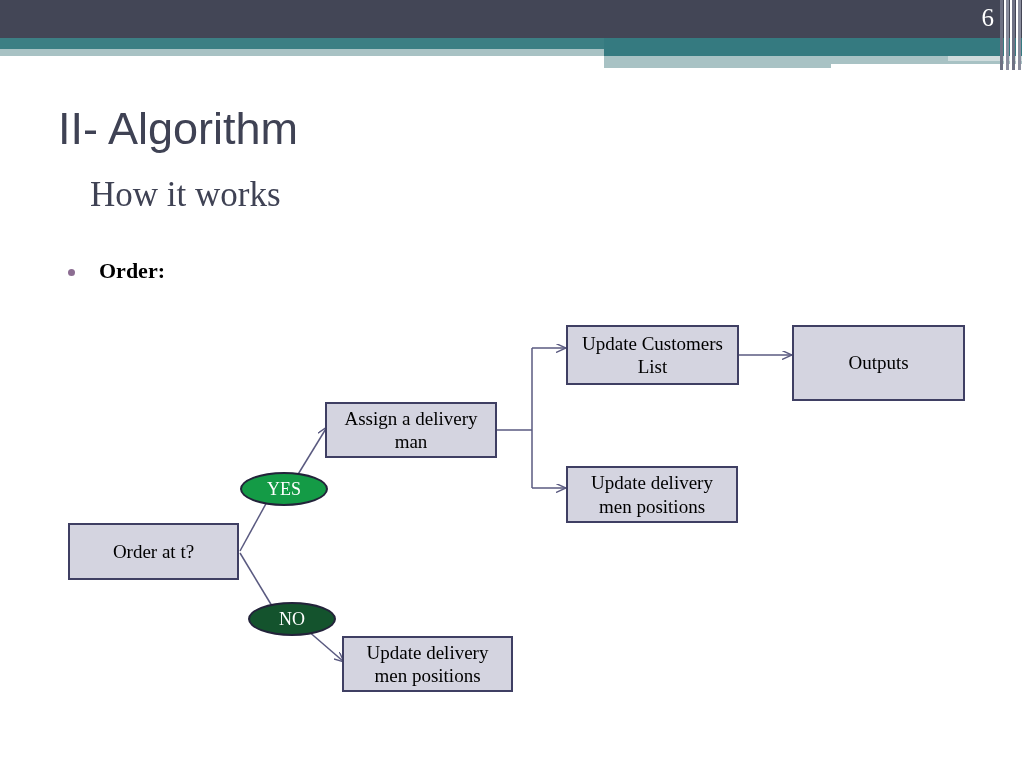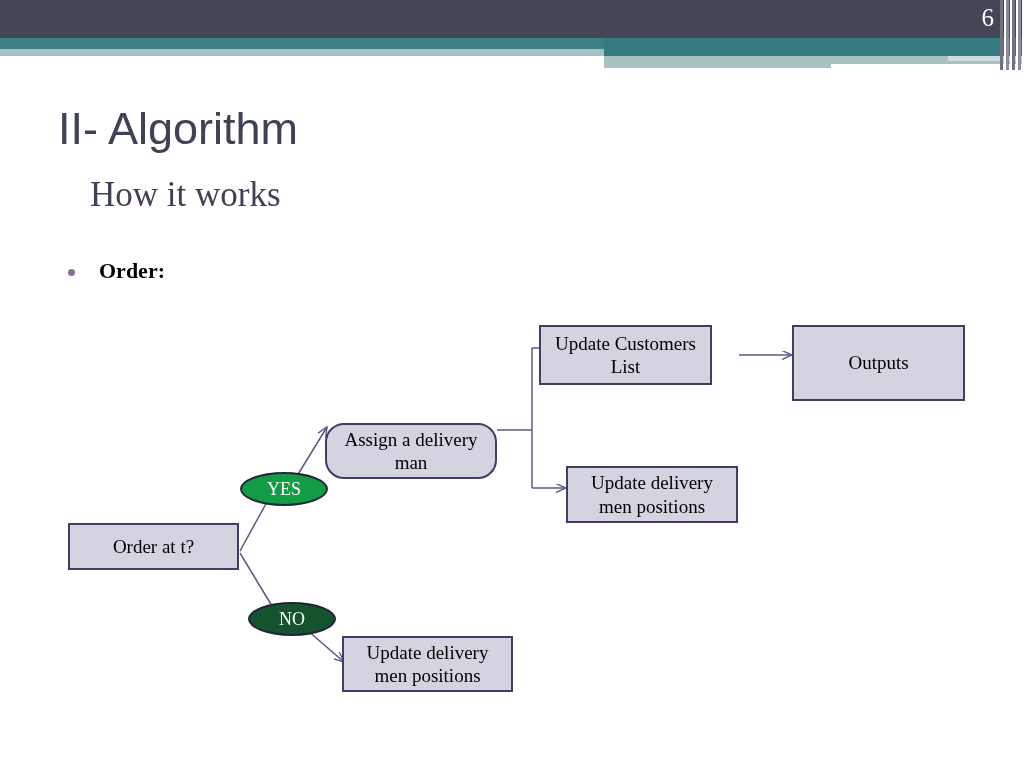--- a/index.html
+++ b/index.html
@@ -235,25 +235,25 @@
 
     <line x1="532" y1="348" x2="532" y2="488" stroke="#5a5a80" stroke-width="1.5"></line>
 
     <line x1="532" y1="348" x2="566" y2="348" stroke="#5a5a80" stroke-width="1.5" marker-end="url(#arw)"></line>
 
     <line x1="532" y1="488" x2="566" y2="488" stroke="#5a5a80" stroke-width="1.5" marker-end="url(#arw)"></line>
 
     <line x1="739" y1="355" x2="792" y2="355" stroke="#5a5a80" stroke-width="1.5" marker-end="url(#arw)"></line>
   </svg>
 
-  <div class="node" style="left:68px;  top:523px; width:171px; height:47px;">Order at t?</div>
-
-  <div class="node" style="left:325px; top:423px; width:172px; height:56px;border-radius:19px;">Assign a delivery man</div>
-
-  <div class="node" style="left:539px; top:325px; width:173px; height:60px;">Update Customers List</div>
+  <div class="node" style="left:68px;  top:523px; width:171px; height:57px;">Order at t?</div>
+
+  <div class="node" style="left:325px; top:402px; width:172px; height:56px;">Assign a delivery man</div>
+
+  <div class="node" style="left:566px; top:325px; width:173px; height:60px;">Update Customers List</div>
 
   <div class="node" style="left:792px; top:325px; width:173px; height:76px;">Outputs</div>
 
   <div class="node" style="left:566px; top:466px; width:172px; height:57px;">Update delivery men positions</div>
 
   <div class="node" style="left:342px; top:636px; width:171px; height:56px;">Update delivery men positions</div>
 
   <div class="ellipse ell-yes" style="left:240px; top:472px; width:88px; height:34px;">YES</div>
 
   <div class="ellipse ell-no" style="left:248px; top:602px; width:88px; height:34px;">NO</div>

